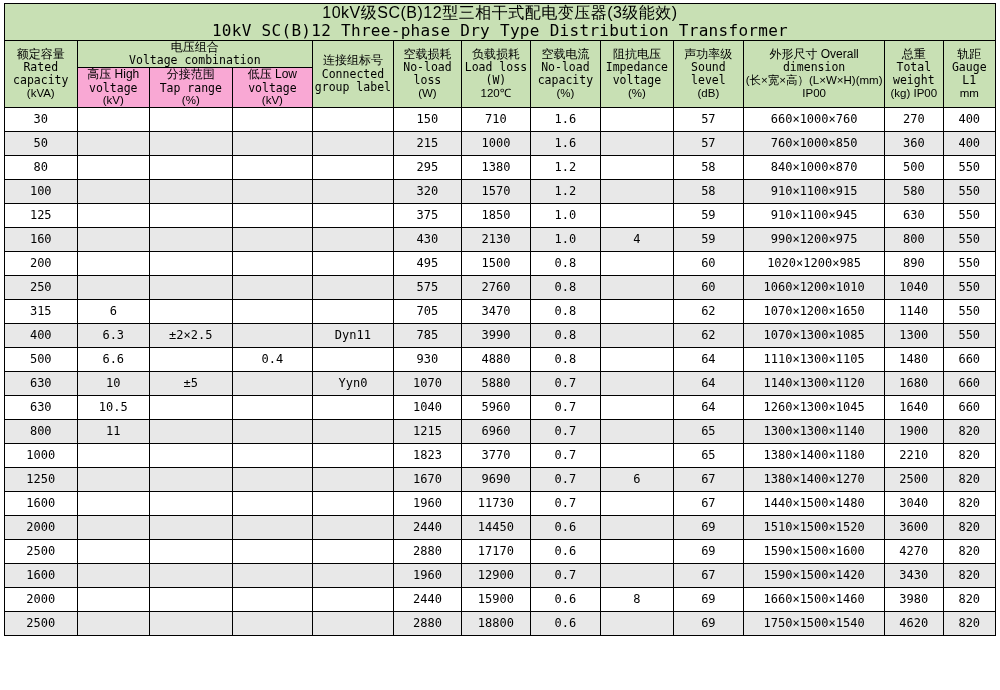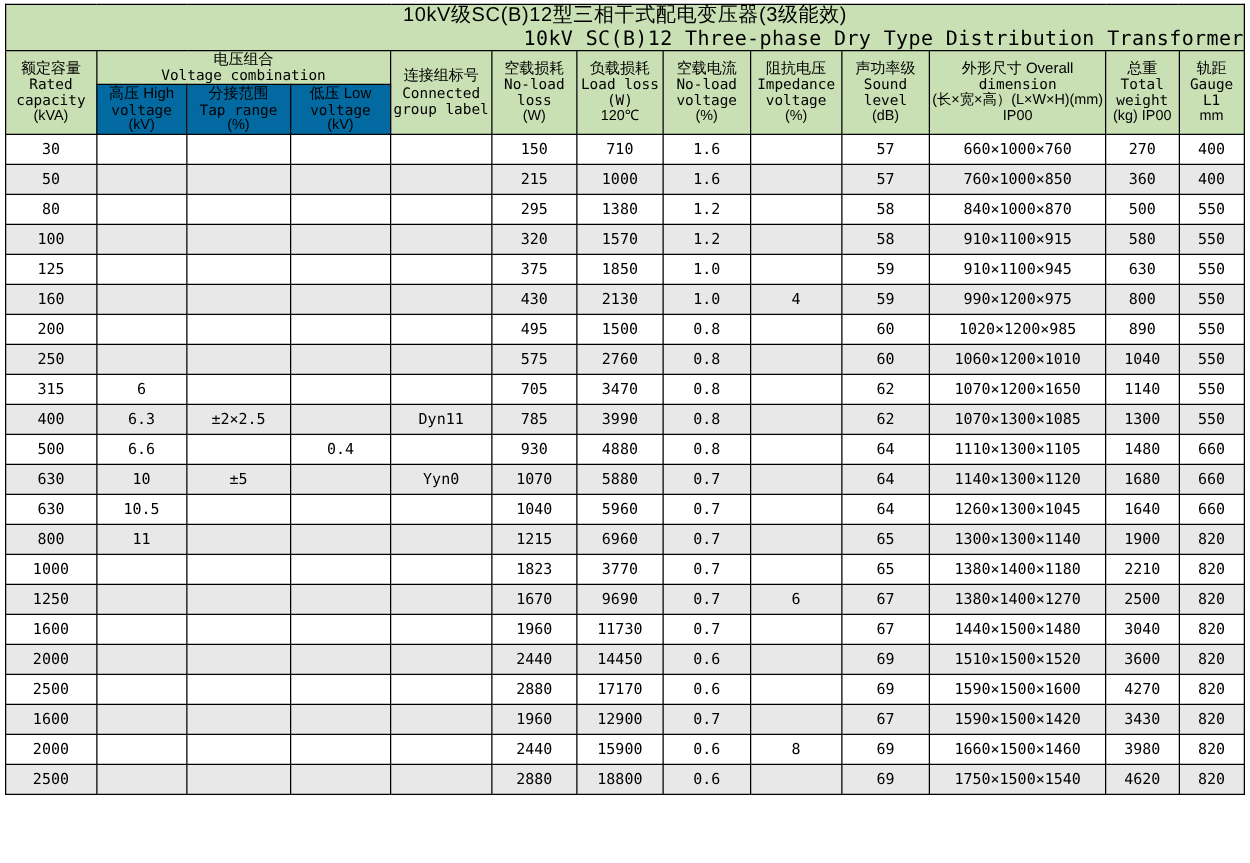--- a/index.html
+++ b/index.html
@@ -39,29 +39,28 @@
     padding: 3px 0 4px 0;
   }
   .title-cn {
     font-size: 16px;
     letter-spacing: 0.5px;
   }
   .title-en {
     font-size: 16px;
     font-family: "DejaVu Sans Mono", monospace;
     letter-spacing: 0.3px;
-    text-align: right;
   }
   .hdr-green {
     background: #c8e0b4;
     font-size: 12.5px;
     padding: 2px 1px;
   }
   .hdr-cream {
-    background: #0369a1;
+    background: #f9a8d4;
     font-size: 12.5px;
     padding: 2px 1px;
   }
   .hdr-cn { display: block; }
   .hdr-en { display: block; font-family: "DejaVu Sans Mono", monospace; font-size: 11.5px; }
   .hdr-unit { display: block; font-family: Liberation Sans, sans-serif; font-size: 11.5px; }
   td.data {
     height: 23px;
     font-family: "DejaVu Sans Mono", monospace;
     font-size: 12px;
@@ -116,21 +115,21 @@
         <span class="hdr-en">No-load loss</span>
         <span class="hdr-unit">(W)</span>
       </td>
       <td class="hdr-green" rowspan="2">
         <span class="hdr-cn">负载损耗</span>
         <span class="hdr-en">Load loss (W)</span>
         <span class="hdr-unit">120℃</span>
       </td>
       <td class="hdr-green" rowspan="2">
         <span class="hdr-cn">空载电流</span>
-        <span class="hdr-en">No-load voltage</span>
+        <span class="hdr-en">No-load capacity</span>
         <span class="hdr-unit">(%)</span>
       </td>
       <td class="hdr-green" rowspan="2">
         <span class="hdr-cn">阻抗电压</span>
         <span class="hdr-en">Impedance voltage</span>
         <span class="hdr-unit">(%)</span>
       </td>
       <td class="hdr-green" rowspan="2">
         <span class="hdr-cn">声功率级</span>
         <span class="hdr-en">Sound level</span>

